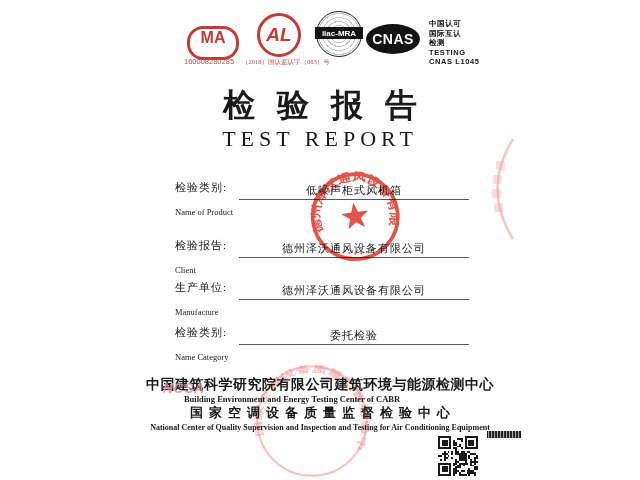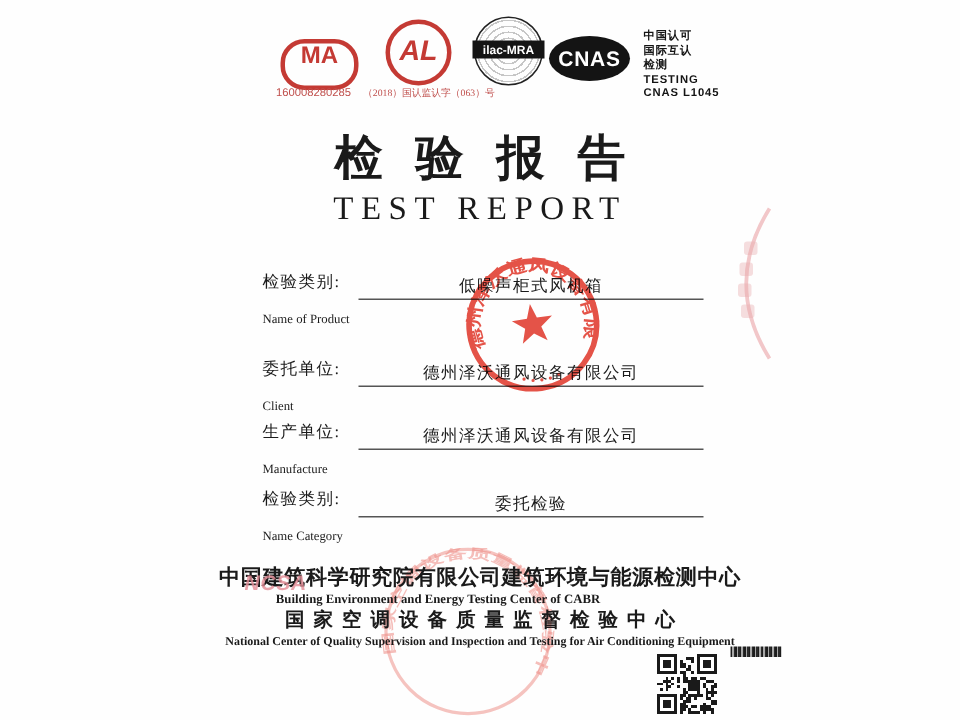--- a/index.html
+++ b/index.html
@@ -93,21 +93,21 @@
   <div class="abs title-zh">检验报告</div>
   <div class="abs title-en">TEST REPORT</div>
 
   <div class="abs field" style="top:180px;">
     <div class="f-label-zh">检验类别:</div>
     <div class="f-label-en">Name of Product</div>
     <div class="f-value">低噪声柜式风机箱</div>
     <div class="f-line"></div>
   </div>
   <div class="abs field" style="top:238px;">
-    <div class="f-label-zh">委托单位:</div>
+    <div class="f-label-zh">检验报告:</div>
     <div class="f-label-en">Client</div>
     <div class="f-value">德州泽沃通风设备有限公司</div>
     <div class="f-line"></div>
   </div>
   <div class="abs field" style="top:280px;">
     <div class="f-label-zh">生产单位:</div>
     <div class="f-label-en">Manufacture</div>
     <div class="f-value">德州泽沃通风设备有限公司</div>
     <div class="f-line"></div>
   </div>

